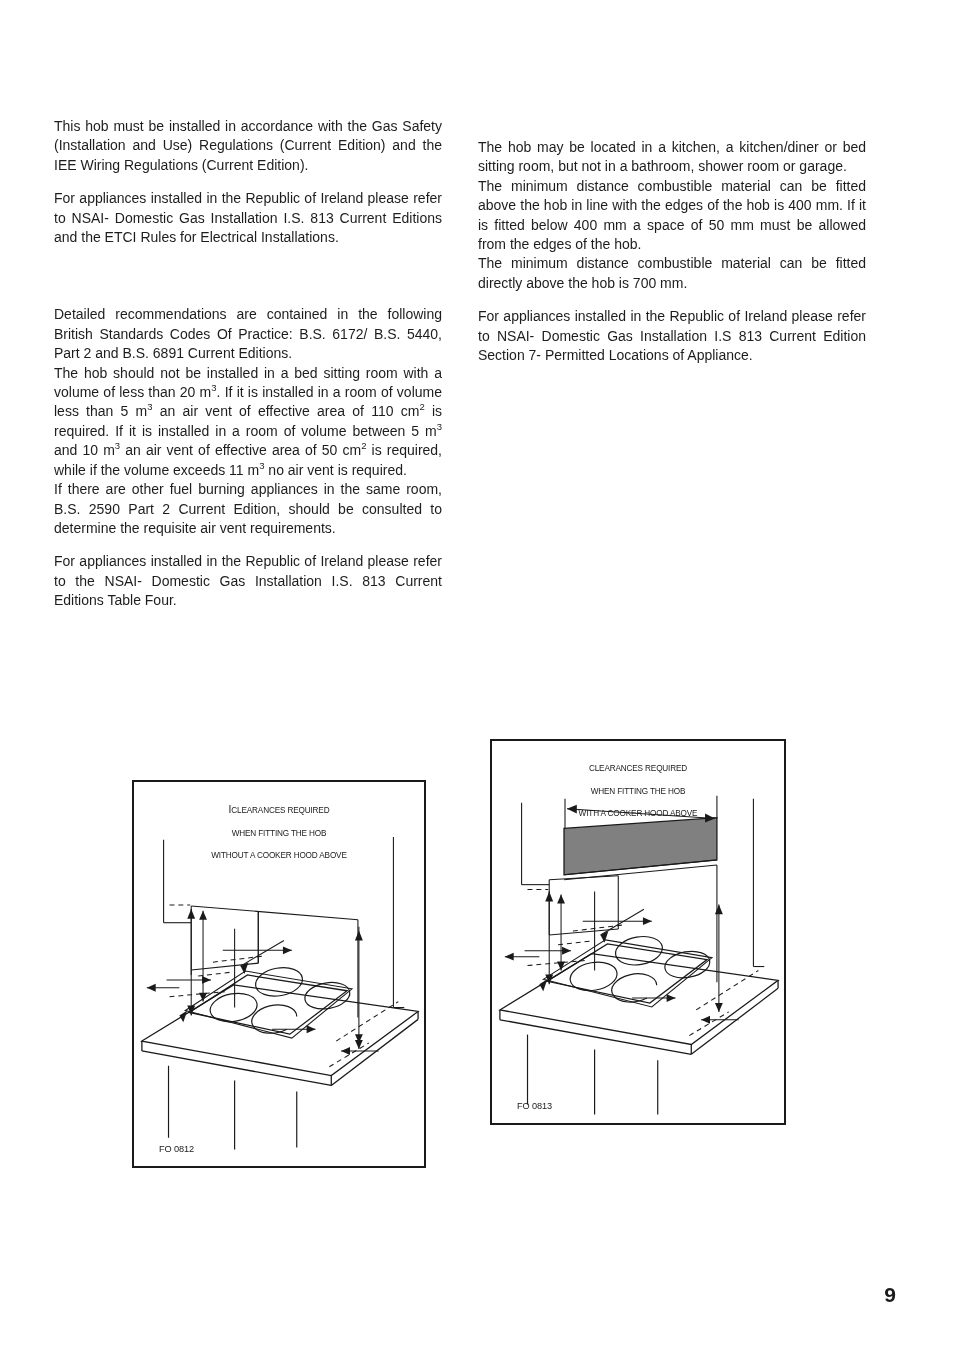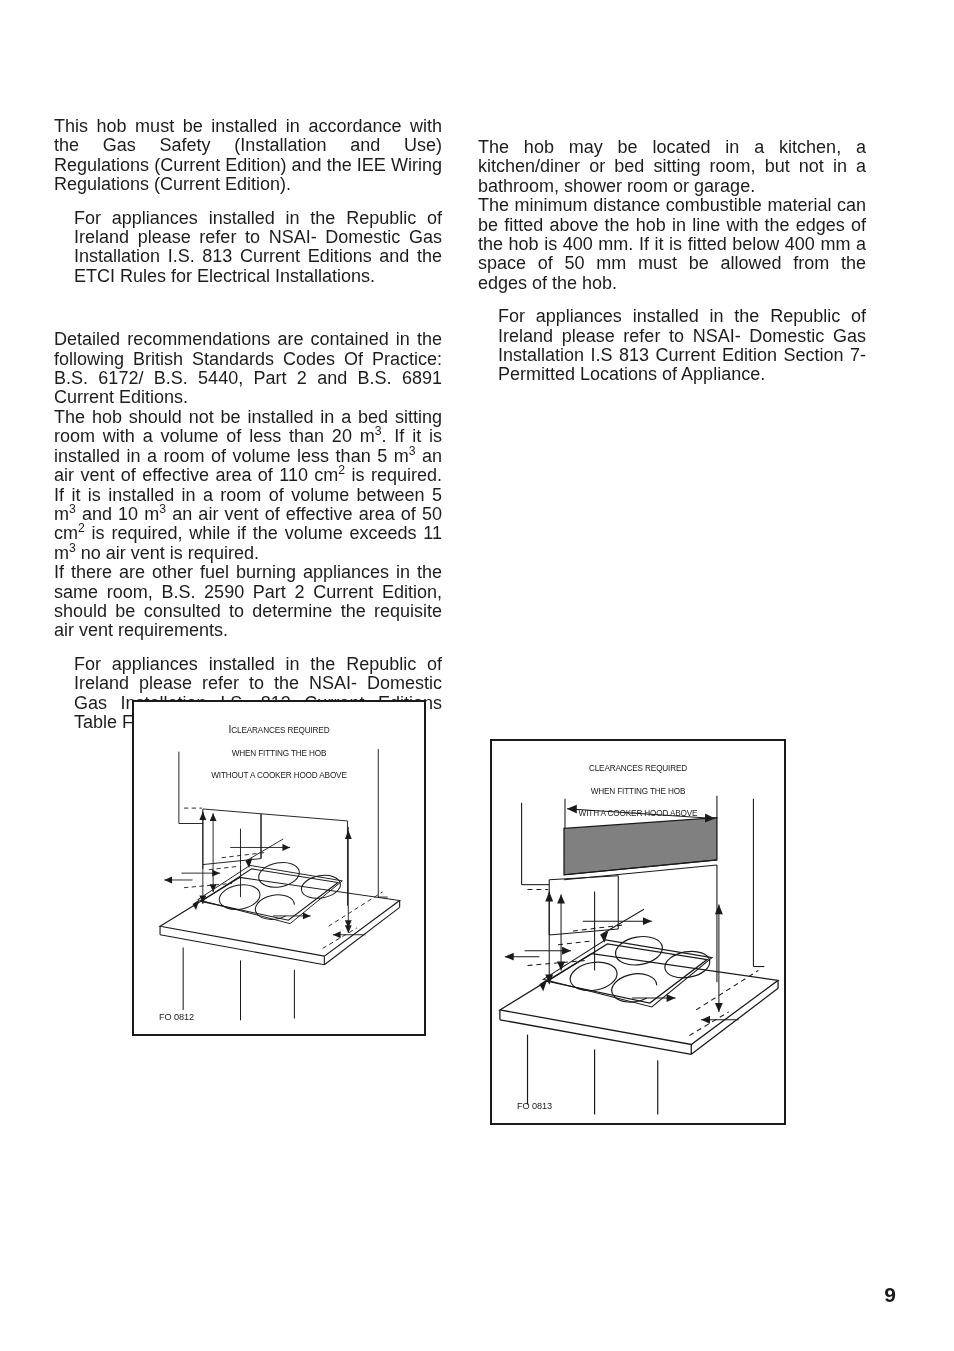--- a/index.html
+++ b/index.html
@@ -17,49 +17,49 @@
   }
   .page {
     position: absolute;
     inset: 0;
   }
 
   
   .col {
     position: absolute;
     width: 388px;
-    font-size: 18px;
+    font-size: 14px;
     line-height: 19.4px;
     color: #1d1d1d;
   }
   .col-left  { left: 54px;  top: 117px; }
   .col-right { left: 478px; top: 138px; }
 
   .para {
     margin: 0 0 0 0;
     text-align: justify;
     text-justify: inter-word;
   }
-  .para.gap-before { margin-top: 14px; margin-left: 20px; }
-  .para.gap-big    { margin-top: 44px; }
+  .para.gap-before { margin-top: 14px; }
+  .para.gap-big    { margin-top: 58px; }
 
   sup {
     font-size: 0.68em;
     vertical-align: super;
     line-height: 0;
   }
 
   
   .figure {
     position: absolute;
     border: 2px solid #1a1a1a;
     background: #ffffff;
     box-sizing: border-box;
   }
-  .figure-left  { left: 132px; top: 700px; width: 294px; height: 336px; }
+  .figure-left  { left: 132px; top: 780px; width: 294px; height: 388px; }
   .figure-right { left: 490px; top: 739px; width: 296px; height: 386px; }
 
   .fig-caption {
     position: absolute;
     top: 11px;
     left: 0;
     right: 0;
     text-align: center;
     font-size: 8.2px;
     line-height: 11.2px;
@@ -109,20 +109,21 @@
     <p class="para gap-before">For appliances installed in the Republic of Ireland please refer to NSAI- Domestic Gas Installation I.S. 813 Current Editions and the ETCI Rules for Electrical Installations.</p>
     <p class="para gap-big">Detailed recommendations are contained in the following British Standards Codes Of Practice: B.S. 6172/ B.S. 5440, Part 2 and B.S. 6891 Current Editions.</p>
     <p class="para">The hob should not be installed in a bed sitting room with a volume of less than 20 m<sup>3</sup>. If it is installed in a room of volume less than 5 m<sup>3</sup> an air vent of effective area of 110 cm<sup>2</sup> is required. If it is installed in a room of volume between 5 m<sup>3</sup> and 10 m<sup>3</sup> an air vent of effective area of 50 cm<sup>2</sup> is required, while if the volume exceeds 11 m<sup>3</sup> no air vent is required.</p>
     <p class="para">If there are other fuel burning appliances in the same room, B.S. 2590 Part 2 Current Edition, should be consulted to determine the requisite air vent requirements.</p>
     <p class="para gap-before">For appliances installed in the Republic of Ireland please refer to the NSAI- Domestic Gas Installation I.S. 813 Current Editions Table Four.</p>
   </div>
 
   <div class="col col-right">
     <p class="para">The hob may be located in a kitchen, a kitchen/diner or bed sitting room, but not in a bathroom, shower room or garage.</p>
     <p class="para">The minimum distance combustible material can be fitted above the hob in line with the edges of the hob is 400 mm. If it is fitted below 400 mm a space of 50 mm must be allowed from the edges of the hob.</p>
+    <p class="para">The minimum distance combustible material can be fitted directly above the hob is 700 mm.</p>
     <p class="para gap-before">For appliances installed in the Republic of Ireland please refer to NSAI- Domestic Gas Installation I.S 813 Current Edition Section 7- Permitted Locations of Appliance.</p>
   </div>
 
   <div class="figure figure-left">
 
     <div class="fig-caption">
       <span class="cap-lead">I</span><span>CLEARANCES REQUIRED</span><br>
       <span>WHEN FITTING THE HOB</span><br>
       <span>WITHOUT A COOKER HOOD ABOVE</span>
     </div>

